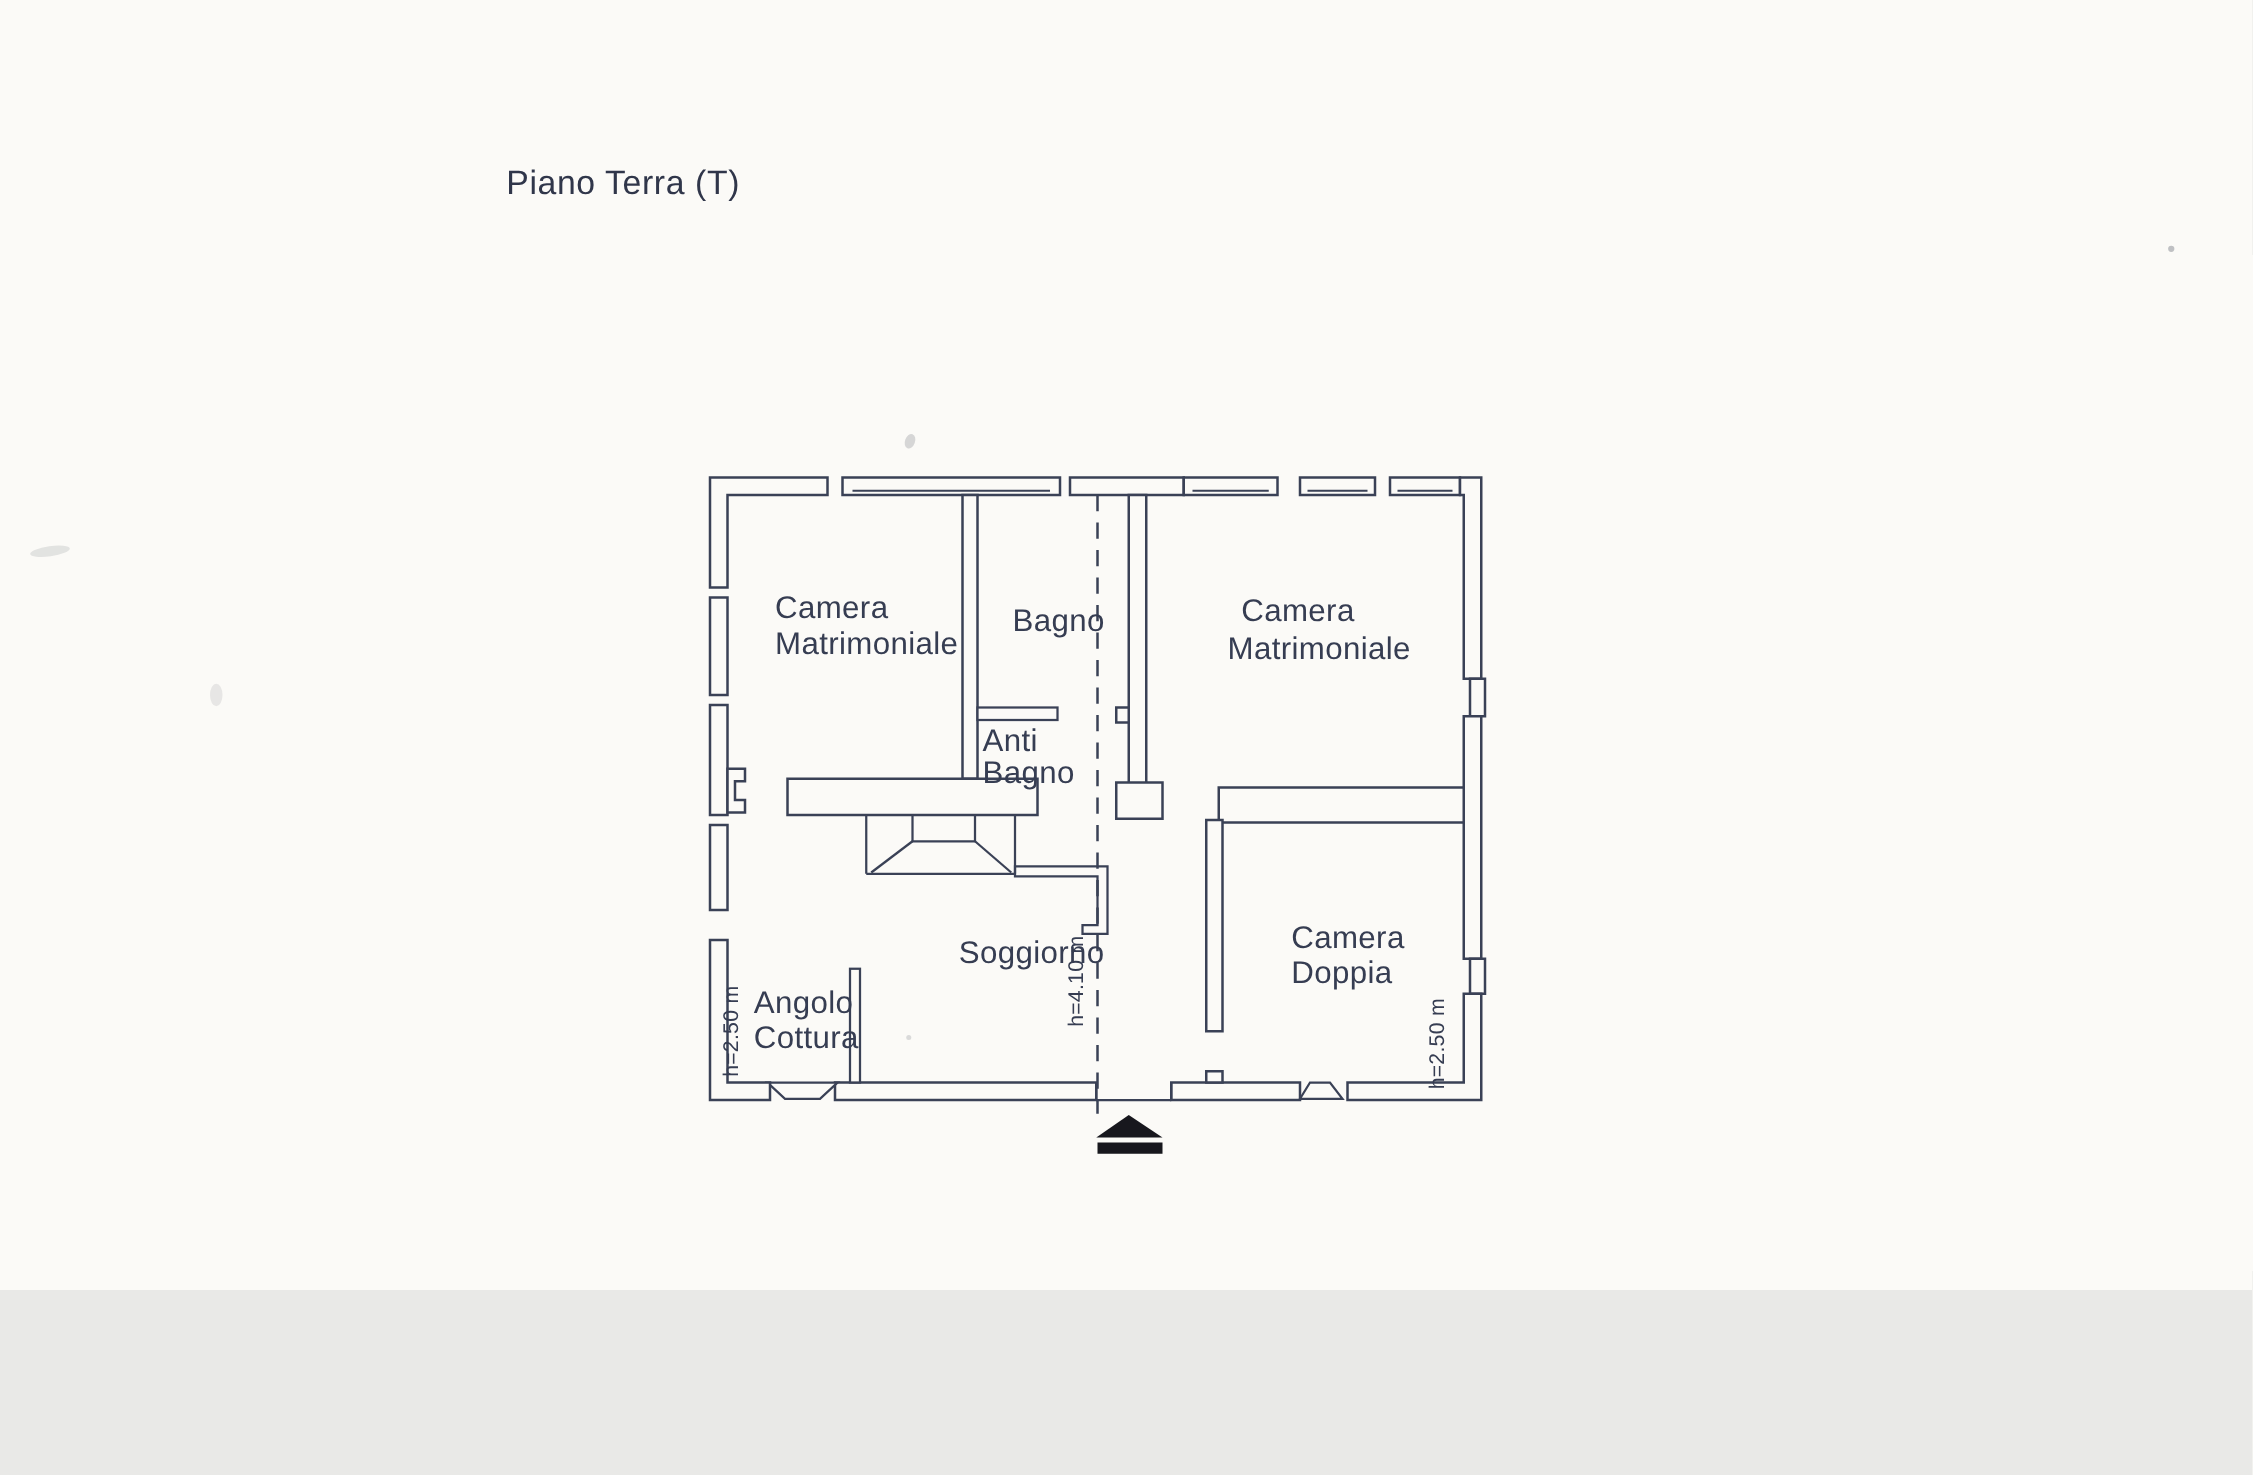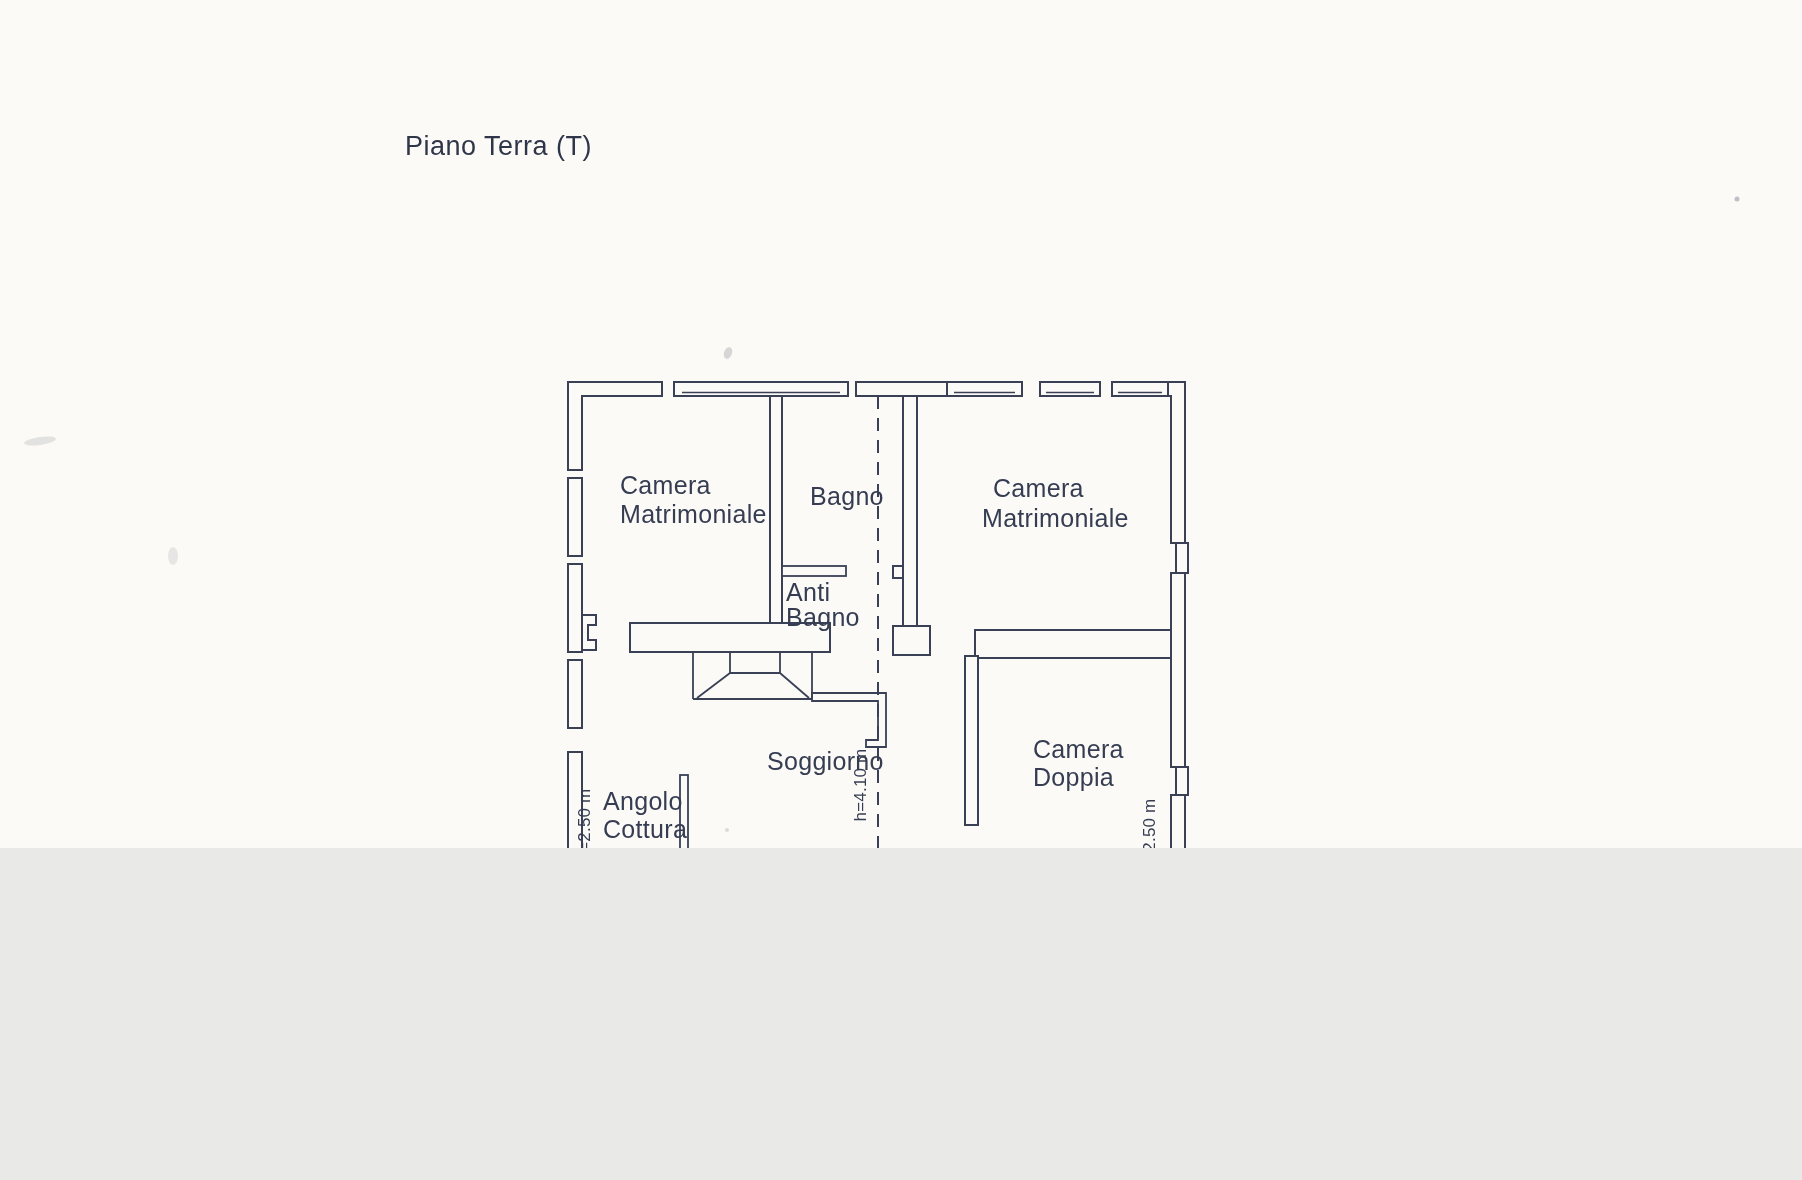--- a/index.html
+++ b/index.html
@@ -1,18 +1,18 @@
 <!DOCTYPE html>
 <html><head>
 <meta charset="utf-8">
 <style>
   html,body{margin:0;padding:0;background:#e9e9e7;}
   .scan-page{
     position:relative;
-    width:1802px;height:848px;
+    width:1802px;height:1032px;
     background:#fbfaf7;
     font-family:"Liberation Sans", sans-serif;
     overflow:hidden;
   }
   svg{position:absolute;left:0;top:0;}
   .wall{fill:#fbfaf7;stroke:#3a4156;stroke-width:2;stroke-linejoin:miter;}
   .winline{stroke:#3a4156;stroke-width:1.6;fill:none;}
   .thinline{stroke:#3a4156;stroke-width:1.8;fill:none;}
   .thinwall{fill:#fbfaf7;stroke:#3a4156;stroke-width:1.8;}
   .dash{stroke:#3a4156;stroke-width:2;stroke-dasharray:13 9;fill:none;}

